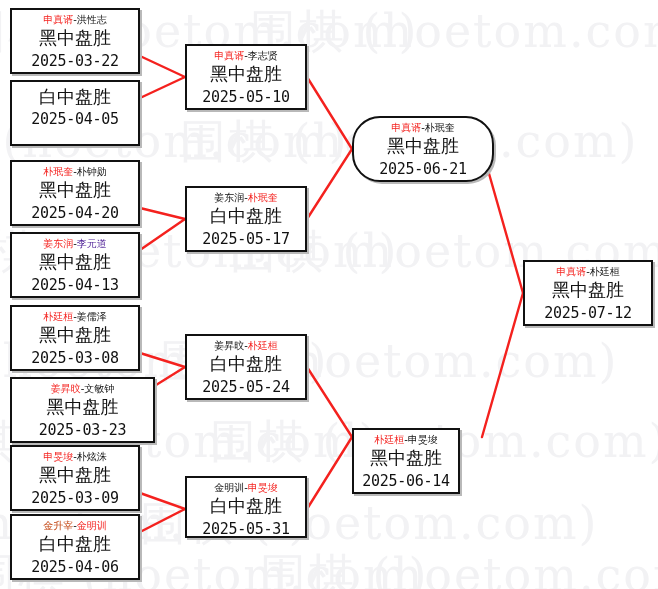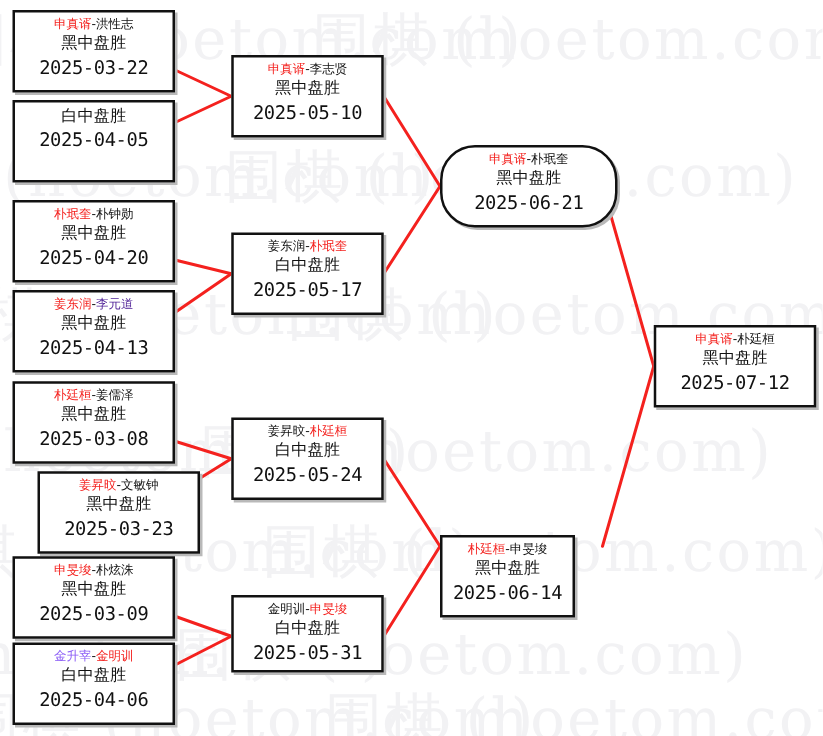--- a/index.html
+++ b/index.html
@@ -39,21 +39,21 @@
     background:#ffffff;
     border:2px solid #111111;
     box-shadow:2px 2px 0 0 #b9b9b9;
     text-align:center;
     padding:3px 4px 4px 4px;
     font-size:13px;
     color:#111;
     line-height:1.34;
   }
   .match .pair{white-space:nowrap;font-size:10px;}
-  .match .res{white-space:nowrap;font-size:13px;}
+  .match .res{white-space:nowrap;font-size:18px;}
   .match .date{
     white-space:nowrap;
     font-family:"DejaVu Sans Mono","Liberation Mono",monospace;
     font-size:15px;
     letter-spacing:-0.3px;
   }
   .win{color:#f4211e;}
   .lose{color:#111111;}
   .dash{color:#111111;}
 </style>
@@ -114,32 +114,32 @@
       <div class="match" id="box-r1m4" style="left: 10px; top: 232px; width: 130px; height: 66px;">
         <div class="pair"><span class="win" style="color: rgb(244, 33, 30);">姜东润</span><span class="dash">-</span><span class="lose" style="color: #4c1d95;">李元道</span></div>
         <div class="res">黑中盘胜</div>
         <div class="date">2025-04-13</div>
       </div>
       <div class="match" id="box-r1m5" style="left: 10px; top: 305px; width: 130px; height: 66px;">
         <div class="pair"><span class="win" style="color: rgb(244, 33, 30);">朴廷桓</span><span class="dash">-</span><span class="lose" style="color: rgb(17, 17, 17);">姜儒泽</span></div>
         <div class="res">黑中盘胜</div>
         <div class="date">2025-03-08</div>
       </div>
-      <div class="match" id="box-r1m6" style="left: 10px; top: 377px; width: 130px; height: 66px; margin-left: 20px;">
+      <div class="match" id="box-r1m6" style="left: 10px; top: 377px; width: 145px; height: 66px;">
         <div class="pair"><span class="win" style="color: rgb(244, 33, 30);">姜昇旼</span><span class="dash">-</span><span class="lose" style="color: rgb(17, 17, 17);">文敏钟</span></div>
         <div class="res">黑中盘胜</div>
         <div class="date">2025-03-23</div>
       </div>
       <div class="match" id="box-r1m7" style="left: 10px; top: 445px; width: 130px; height: 66px;">
         <div class="pair"><span class="win" style="color: rgb(244, 33, 30);">申旻埈</span><span class="dash">-</span><span class="lose" style="color: rgb(17, 17, 17);">朴炫洙</span></div>
         <div class="res">黑中盘胜</div>
         <div class="date">2025-03-09</div>
       </div>
       <div class="match" id="box-r1m8" style="left: 10px; top: 514px; width: 130px; height: 66px;">
-        <div class="pair"><span class="lose" style="color: #8b5cf6; font-family: Liberation Serif, serif;">金升宰</span><span class="dash">-</span><span class="win" style="color: rgb(244, 33, 30);">金明训</span></div>
+        <div class="pair"><span class="lose" style="color: #c2410c; font-family: Liberation Serif, serif;">金升宰</span><span class="dash">-</span><span class="win" style="color: rgb(244, 33, 30);">金明训</span></div>
         <div class="res">白中盘胜</div>
         <div class="date">2025-04-06</div>
       </div>
       <div class="match" id="box-r2m1" style="left: 185px; top: 44px; width: 122px; height: 66px;">
         <div class="pair"><span class="win" style="color: rgb(244, 33, 30);">申真谞</span><span class="dash">-</span><span class="lose" style="color: rgb(17, 17, 17);">李志贤</span></div>
         <div class="res">黑中盘胜</div>
         <div class="date">2025-05-10</div>
       </div>
       <div class="match" id="box-r2m2" style="left: 185px; top: 186px; width: 122px; height: 66px;">
         <div class="pair"><span class="lose" style="color: rgb(17, 17, 17);">姜东润</span><span class="dash">-</span><span class="win" style="color: rgb(244, 33, 30);">朴珉奎</span></div>

